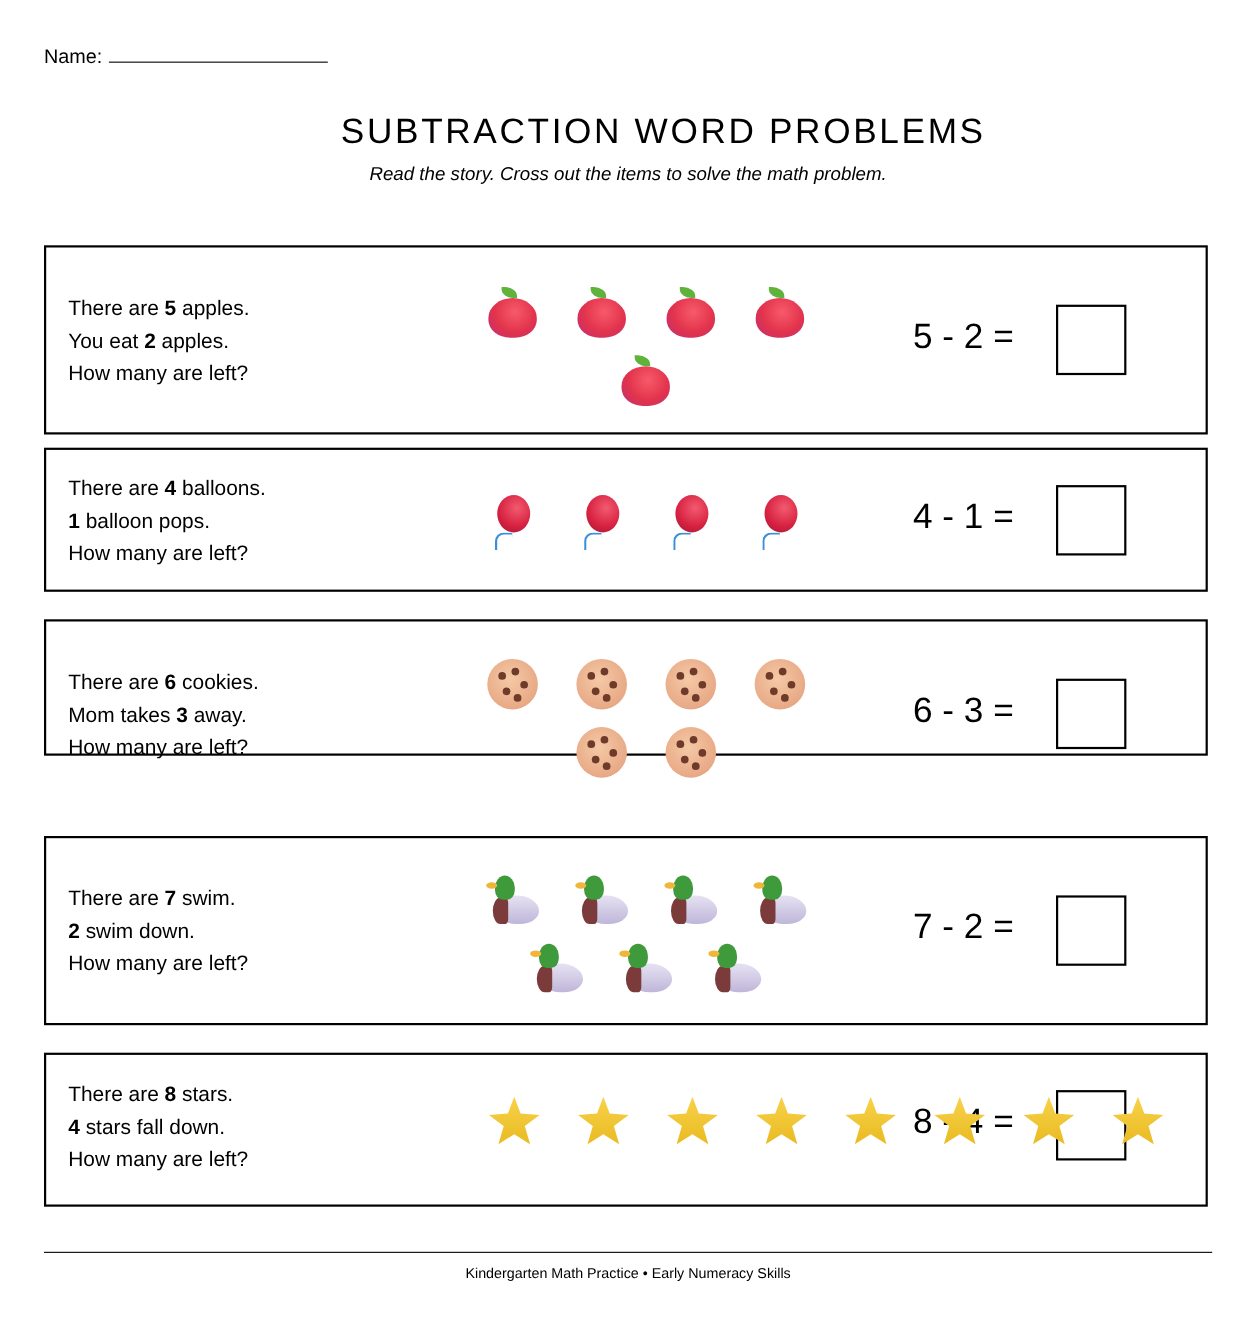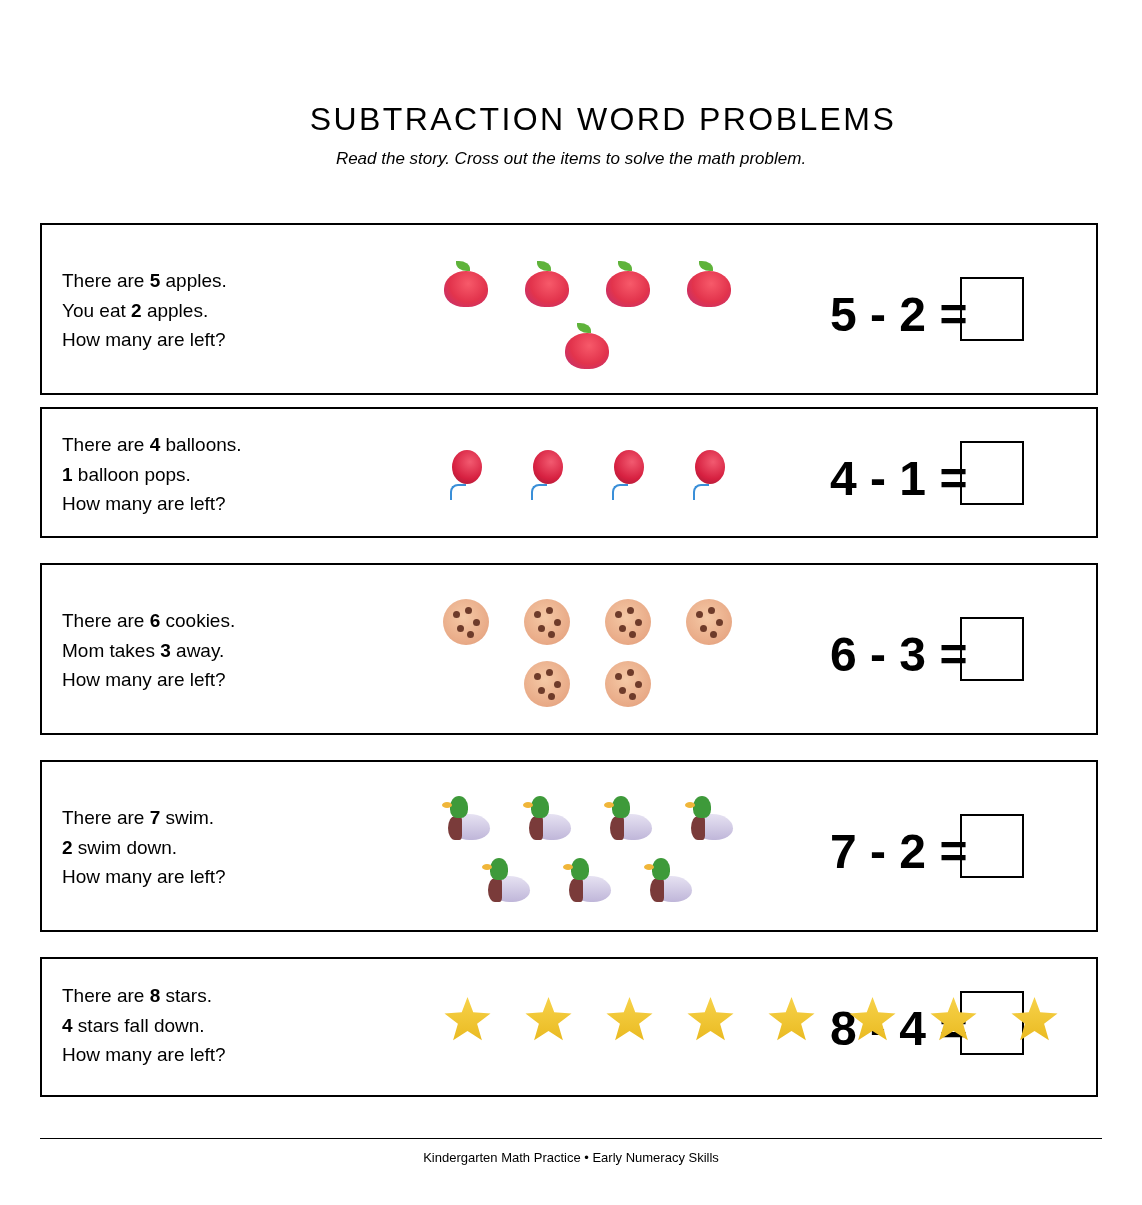--- a/index.html
+++ b/index.html
@@ -36,21 +36,21 @@
   .items {
     position: absolute; left: 380px; width: 330px;
     display: flex; flex-wrap: wrap; justify-content: center;
   }
   .item {
     width: 81px; height: 62px; display: flex; align-items: center; justify-content: center;
     font-size: 46px; line-height: 1;
   }
   .equation {
     position: absolute; left: 788px;
-    font-size: 48px; font-weight: bold; white-space: nowrap;
+    font-size: 32px; font-weight: normal; white-space: nowrap;
     display: flex; align-items: center;
   }
   .answer-box {
     position: absolute; left: 918px; width: 64px; height: 64px;
     border: 2px solid #000; box-sizing: border-box; background: transparent;
   }
 
   
   .star-row {
     position: absolute; left: 385px; top: 30px; display: flex;
@@ -110,20 +110,24 @@
   .star {
     width: 48px; height: 46px;
     background: linear-gradient(#f7d24a, #e9b91f);
     clip-path: polygon(50% 0%, 62% 33%, 98% 36%, 70% 58%, 80% 94%, 50% 74%, 20% 94%, 30% 58%, 2% 36%, 38% 33%);
   }
 </style>
 </head>
 <body>
 
 <div class="header-row">
+  <div class="field name">
+    <span>Name:</span>
+    <span class="line"></span>
+  </div>
 </div>
 
 <div class="title">SUBTRACTION WORD PROBLEMS</div>
 <div class="subtitle">Read the story. Cross out the items to solve the math problem.</div>
 
 <div class="problem" style="top:223px;height:172px;">
   <div class="story" style="top:41px;">
     <div><span>There are </span><b>5</b><span> apples.</span></div>
     <div><span>You eat </span><b>2</b><span> apples.</span></div>
     <div>How many are left?</div>
@@ -166,21 +170,21 @@
         <div class="balloon"></div>
       </div>
     <div class="item">
         <div class="balloon"></div>
       </div>
   </div>
   <div class="equation" style="top:42px;">4 - 1 =</div>
   <div class="answer-box" style="top:32px;"></div>
 </div>
 
-<div class="problem" style="top:563px;height:172px;">
+<div class="problem" style="top:563px;height:124px;">
   <div class="story" style="top:41px;">
     <div><span>There are </span><b>6</b><span> cookies.</span></div>
     <div><span>Mom takes </span><b>3</b><span> away.</span></div>
     <div>How many are left?</div>
   </div>
   <div class="items" style="top:26px;">
     <div class="item">
         <div class="cookie">
           <span style="left:10px;top:12px"></span>
           <span style="left:22px;top:8px"></span>

